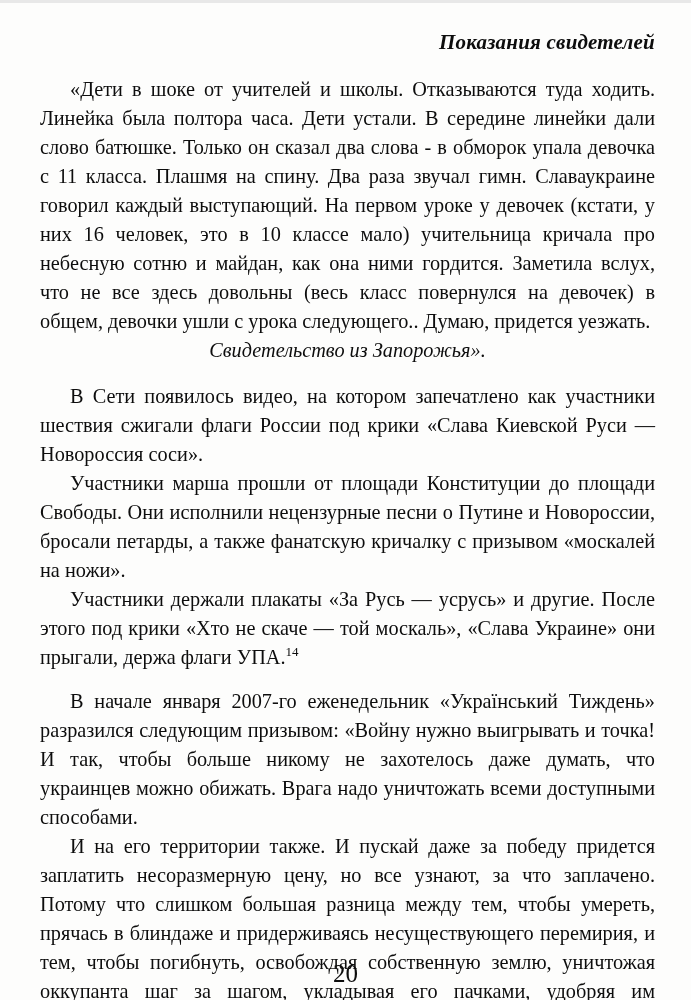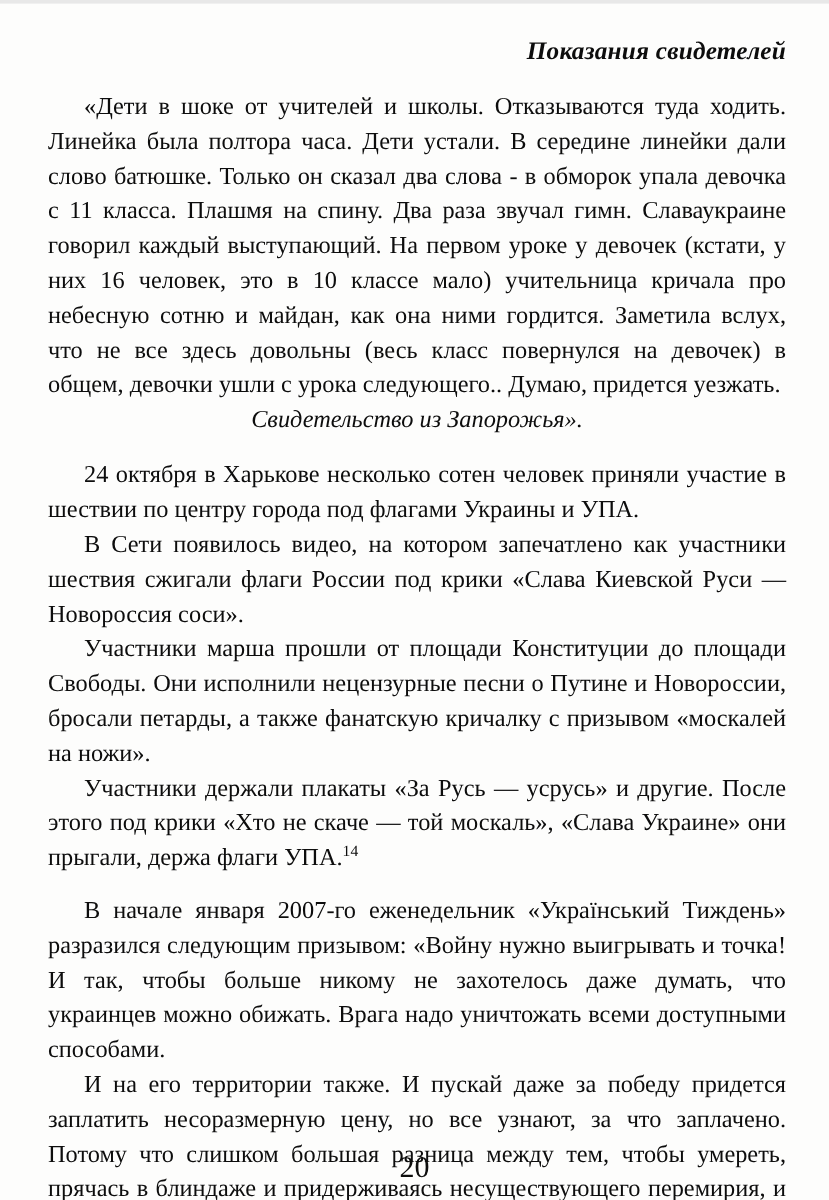--- a/index.html
+++ b/index.html
@@ -66,21 +66,20 @@
 
   <div class="running-head">Показания свидетелей</div>
 
   <div class="body-text">
 
     <p>«Дети в шоке от учителей и школы. Отказываются туда ходить. Линейка была полтора часа. Дети устали. В середине линейки дали слово батюшке. Только он сказал два слова - в обморок упала девочка с 11 класса. Плашмя на спину. Два раза звучал гимн. Славаукраине говорил каждый выступающий. На первом уроке у девочек (кстати, у них 16 человек, это в 10 классе мало) учительница кричала про небесную сотню и майдан, как она ними гордится. Заметила вслух, что не все здесь довольны (весь класс повернулся на девочек) в общем, девочки ушли с урока следующего.. Думаю, придется уезжать.</p>
 
     <p class="attribution">Свидетельство из Запорожья».</p>
 
     <div class="section-gap-1">
-      <p>24 октября в Харькове несколько сотен человек приняли участие в шествии по центру города под флагами Украины и УПА.</p>
       <p>В Сети появилось видео, на котором запечатлено как участники шествия сжигали флаги России под крики «Слава Киевской Руси — Новороссия соси».</p>
       <p>Участники марша прошли от площади Конституции до площади Свободы. Они исполнили нецензурные песни о Путине и Новороссии, бросали петарды, а также фанатскую кричалку с призывом «москалей на ножи».</p>
       <p><span>Участники держали плакаты «За Русь — усрусь» и другие. После этого под крики «Хто не скаче — той москаль», «Слава Украине» они прыгали, держа флаги УПА.</span><sup class="fn">14</sup></p>
     </div>
 
     <div class="section-gap-2">
       <p>В начале января 2007-го еженедельник «Український Тиждень» разразился следующим призывом: «Войну нужно выигрывать и точка! И так, чтобы больше никому не захотелось даже думать, что украинцев можно обижать. Врага надо уничтожать всеми доступными способами.</p>
       <p>И на его территории также. И пускай даже за победу придется заплатить несоразмерную цену, но все узнают, за что заплачено. Потому что слишком большая разница между тем, чтобы умереть, прячась в блиндаже и придерживаясь несуществующего перемирия, и тем, чтобы погибнуть, освобождая собственную землю, уничтожая оккупанта шаг за шагом, укладывая его пачками, удобряя им бескрайние степи и терриконы.</p>
     </div>
 

